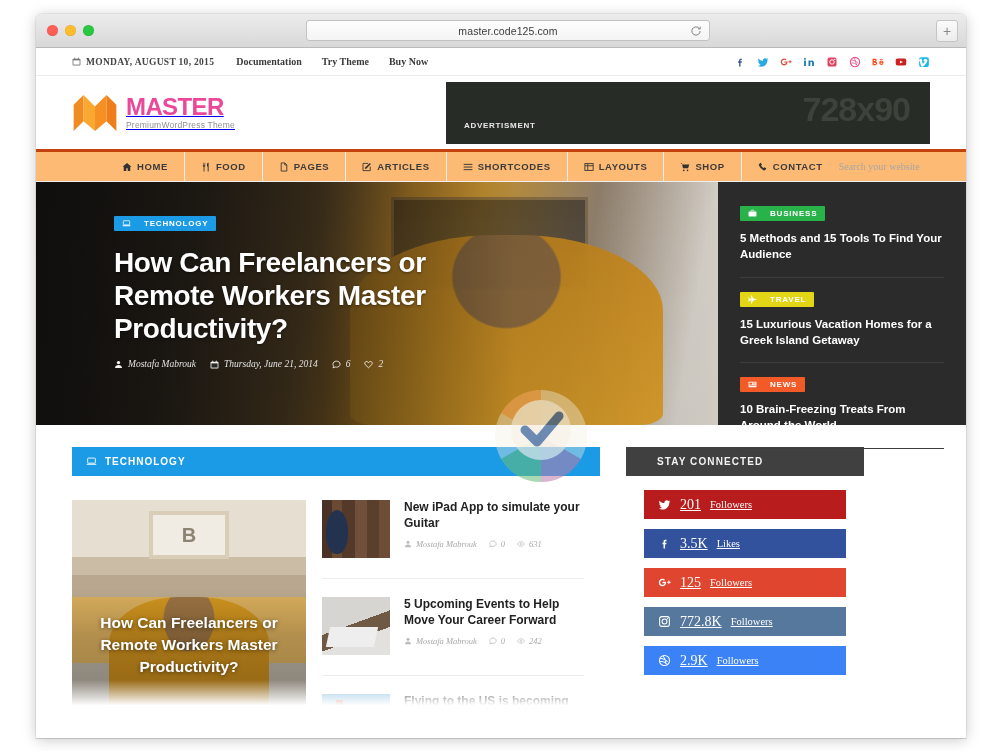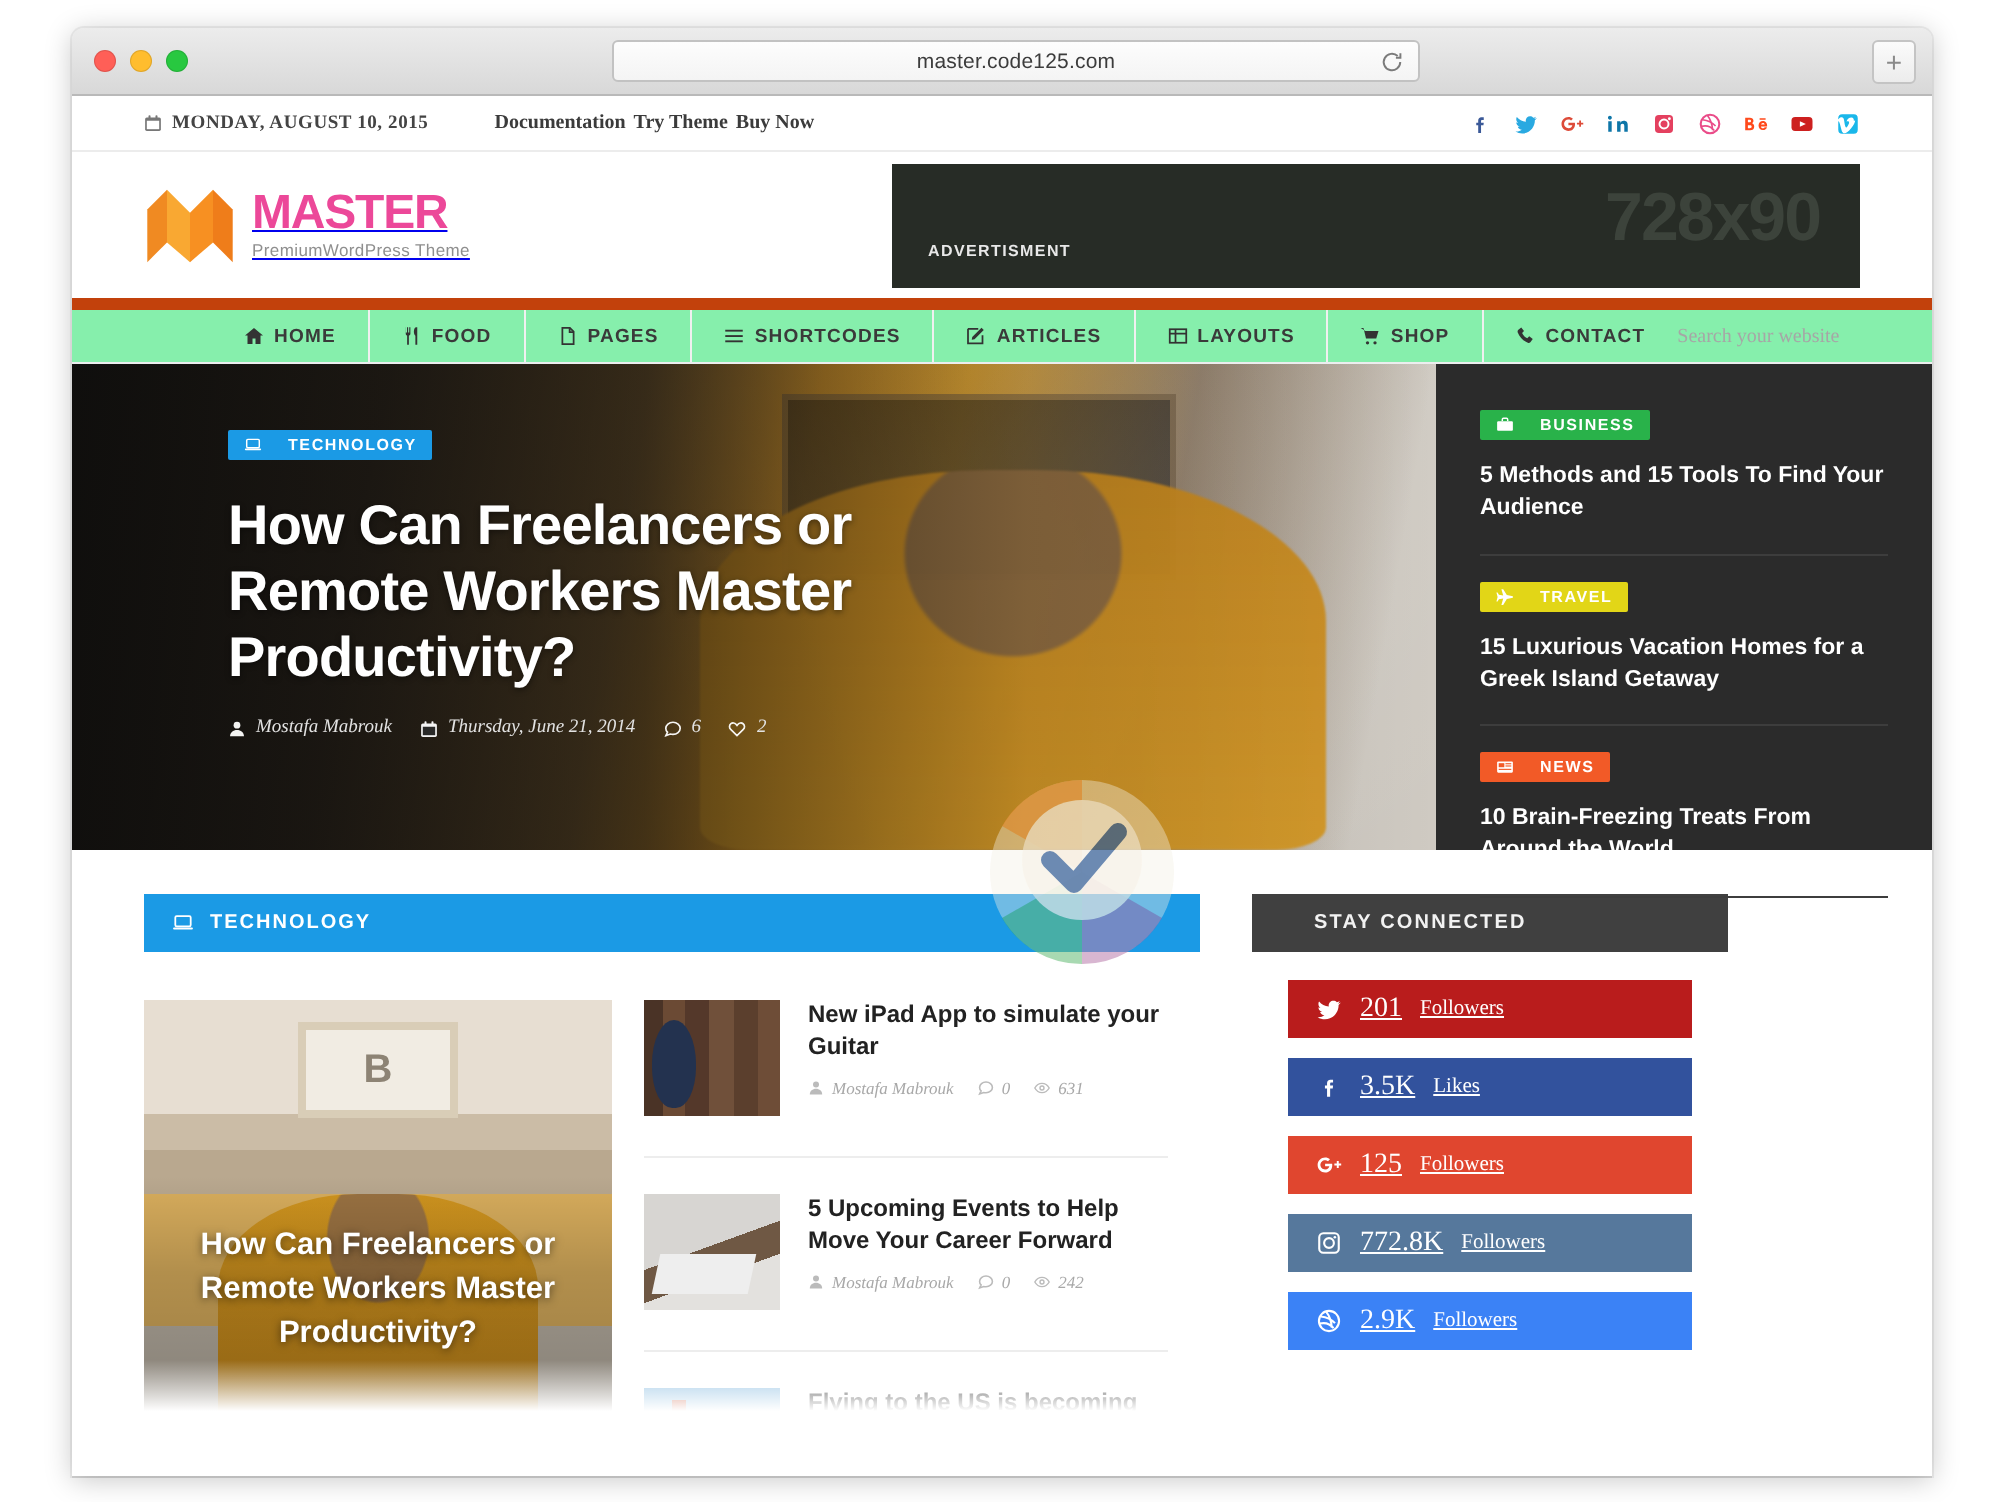--- a/index.html
+++ b/index.html
@@ -76,21 +76,21 @@
     display: flex; align-items: center;
     padding: 0 36px;
     font-size: 9.5px;
   }
   .topbar-date {
     display: flex; align-items: center; gap: 5px;
     font-family: "Liberation Serif", serif;
     font-weight: bold; color: #444; letter-spacing: .3px;
     font-size: 9.5px;
   }
-  .topbar-links { display: flex; gap: 4px; margin-left: 33px; }
+  .topbar-links { display: flex; gap: 20px; margin-left: 22px; }
   .topbar-links a {
     font-family: "Liberation Serif", serif;
     font-weight: bold; color: #3b3b3b; text-decoration: none;
     font-size: 10px;
   }
   .topbar-social {
     margin-left: auto; display: flex; align-items: center; gap: 11px;
   }
   .soc { width: 12px; height: 12px; display:block; }
 
@@ -123,22 +123,22 @@
     letter-spacing: .7px;
   }
   .ad-size {
     position: absolute; right: 20px; top: 8px;
     color: #3c433b; font-size: 34px; font-weight: bold;
     letter-spacing: -1px;
   }
 
   
   .nav {
-    height: 33px; background: #86efac;
-    border-top: 6px solid #c2410c; border-bottom: 1px solid #eceeef;
+    height: 33px; background: #fdba74;
+    border-top: 3px solid #c2410c; border-bottom: 1px solid #eceeef;
     display: flex; align-items: stretch;
     padding: 0 36px;
   }
   .nav-items { display: flex; align-items: stretch; }
   .nav-item {
     display: flex; align-items: center; gap: 5px;
     padding: 0 16px;
     font-size: 9.5px; font-weight: bold; letter-spacing: .6px;
     color: #3a3a3a; text-decoration: none;
     border-right: 1px solid #f0f0f0;
@@ -495,33 +495,33 @@
             <span>FOOD</span>
           </a>
           <a href="#" class="nav-item">
             <svg class="nav-ico" viewBox="0 0 16 16" fill="none" stroke="#333" stroke-width="1.4">
                 <path d="M3.5 1.5h6l3 3v10h-9z"></path>
                 <path d="M9.3 1.7v3.1h3"></path>
               </svg>
             <span>PAGES</span>
           </a>
           <a href="#" class="nav-item">
+            <svg class="nav-ico" viewBox="0 0 16 16" fill="none" stroke="#333" stroke-width="1.4">
+                <path d="M1.6 2.2h8.2M1.6 2.2v11.6h11.6V7.4"></path>
+                <path d="M6.8 10.6 14.2 3.2l-1.8-1.8L5 8.8l-.4 2.2z" fill="#333" stroke="none"></path>
+              </svg>
+            <span>ARTICLES</span>
+          </a>
+          <a href="#" class="nav-item">
             <svg class="nav-ico" viewBox="0 0 16 16" fill="#333">
                 <rect x="1" y="3" width="14" height="1.5"></rect>
                 <rect x="1" y="7.3" width="14" height="1.5"></rect>
                 <rect x="1" y="11.5" width="14" height="1.5"></rect>
               </svg>
             <span>SHORTCODES</span>
-          </a>
-          <a href="#" class="nav-item">
-            <svg class="nav-ico" viewBox="0 0 16 16" fill="none" stroke="#333" stroke-width="1.4">
-                <path d="M1.6 2.2h8.2M1.6 2.2v11.6h11.6V7.4"></path>
-                <path d="M6.8 10.6 14.2 3.2l-1.8-1.8L5 8.8l-.4 2.2z" fill="#333" stroke="none"></path>
-              </svg>
-            <span>ARTICLES</span>
           </a>
           <a href="#" class="nav-item">
             <svg class="nav-ico" viewBox="0 0 16 16" fill="none" stroke="#333" stroke-width="1.4">
                 <rect x="1.4" y="2.6" width="13.2" height="10.8"></rect>
                 <path d="M6 2.6v10.8M1.4 6h13.2"></path>
               </svg>
             <span>LAYOUTS</span>
           </a>
           <a href="#" class="nav-item">
             <svg class="nav-ico" viewBox="0 0 16 16" fill="#333">

